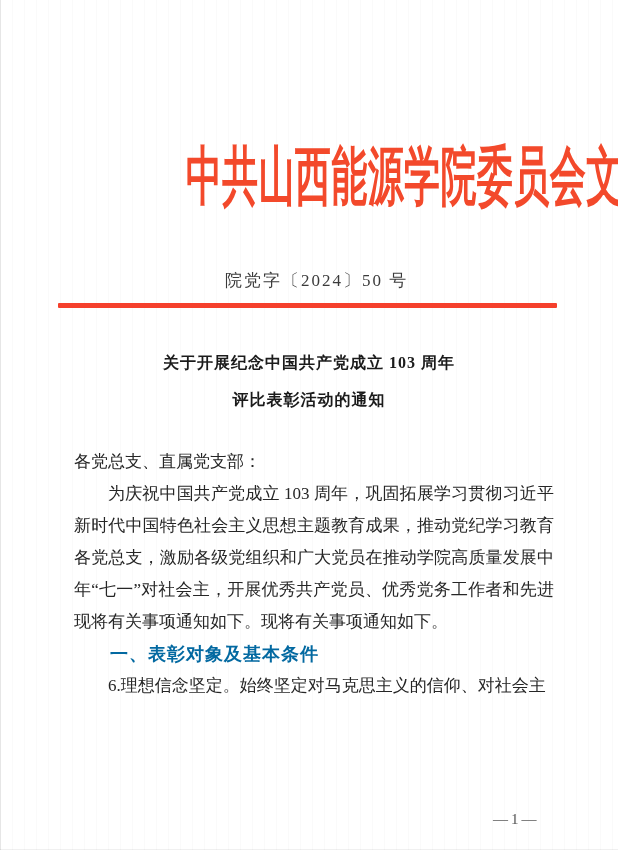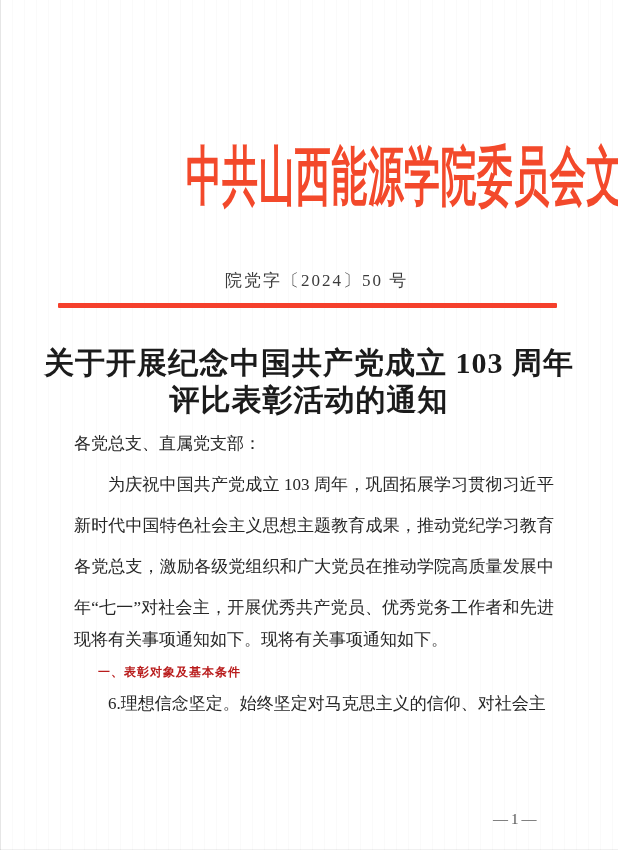--- a/index.html
+++ b/index.html
@@ -46,40 +46,40 @@
   .red-rule {
     position: absolute; top: 303px; left: 58px; width: 499px; height: 5px;
     background: var(--rule-red, #f5402c);
     border-radius: 1px;
   }
 
   
   .doc-title {
     position: absolute; top: 344px; left: 0; right: 0;
     text-align: center;
-    font-size: 30px; font-weight: bold; line-height: 37px;
+    font-size: 16px; font-weight: bold; line-height: 37px;
     letter-spacing: 1px;
     color: #1b1b1b;
   }
 
   
   .body-block {
-    position: absolute; top: 428px; left: 74px; width: 480px;
+    position: absolute; top: 446px; left: 74px; width: 480px;
     font-size: 17px;
     color: #262626;
   }
   .line { height: 32px; line-height: 32px; }
-  .line.full { text-align: justify; text-align-last: justify; margin-top: 9px; }
+  .line.full { text-align: justify; text-align-last: justify; }
   .line.indent { text-indent: 2em; }
   .line.heading {
     font-weight: bold;
     font-family: "Liberation Sans", "DejaVu Sans", sans-serif;
-    font-size: 12px;
+    font-size: 18px;
     letter-spacing: 1px;
-    color: #b91c1c;
+    color: #0369a1;
   }
   .line.subsection { letter-spacing: 2px; color: #2e2e2e; }
 
   
   .page-number {
     position: absolute; top: 811px; left: 493px;
     font-size: 15px; letter-spacing: 3px;
     color: #555;
   }
 </style>

